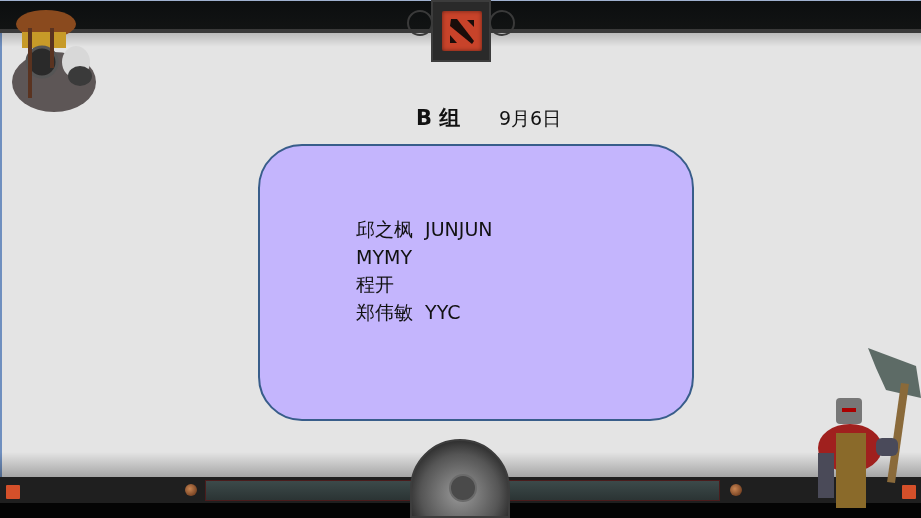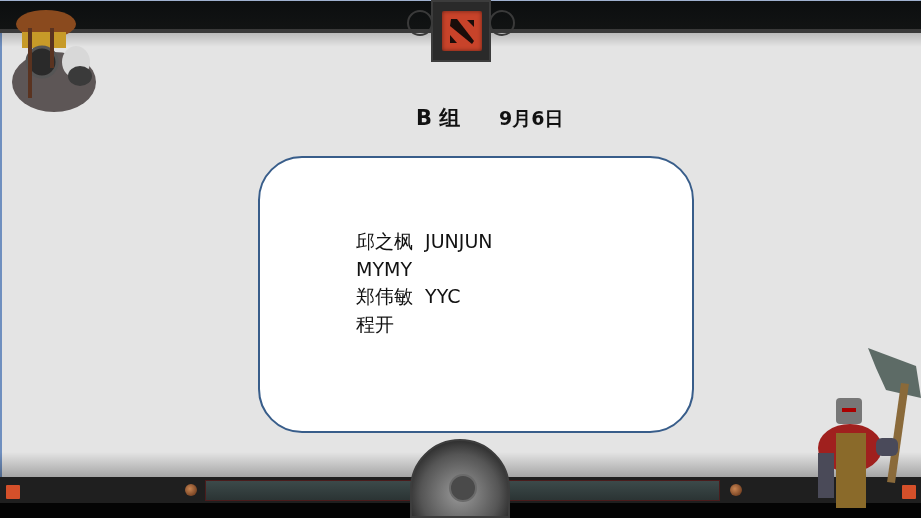--- a/index.html
+++ b/index.html
@@ -9,22 +9,22 @@
   .top-bar{position:absolute;left:0;top:0;width:921px;height:30px;background:linear-gradient(#0c0e0f,#121414);border-top:1px solid #9fb0cf;}
   .top-bar-rim{position:absolute;left:0;top:29px;width:921px;height:4px;background:#3a3a3a;}
   .top-shadow{position:absolute;left:0;top:33px;width:921px;height:14px;background:linear-gradient(rgba(0,0,0,0.18),rgba(0,0,0,0));}
   .emblem-frame{position:absolute;left:431px;top:0;width:60px;height:62px;background:#2a2a2a;border:2px solid #3c3c3c;box-sizing:border-box;}
   .emblem-frame .ornament-l,.emblem-frame .ornament-r{position:absolute;top:8px;width:22px;height:22px;border:2px solid #3a3a3a;border-radius:50%;}
   .emblem-frame .ornament-l{left:-26px;}
   .emblem-frame .ornament-r{right:-26px;}
   .dota-logo{position:absolute;left:9px;top:9px;width:40px;height:40px;background:#c8432a;border-radius:2px;box-shadow:inset 0 0 4px rgba(0,0,0,0.5);}
   .title-row{position:absolute;top:104px;left:0;width:921px;height:32px;padding-left:43px;}
   .group-label{position:absolute;left:416px;top:0;font-weight:bold;font-size:21px;color:#111;}
-  .date-label{position:absolute;left:499px;top:2px;font-weight:bold;font-size:19px;color:#111;}
-  .card{position:absolute;left:258px;top:156px;width:436px;height:277px;background:#ffffff;border:2px solid #385d8a;border-radius:44px;box-sizing:border-box;}
+  .date-label{position:absolute;left:499px;top:2px;font-weight:normal;font-size:19px;color:#111;}
+  .card{position:absolute;left:258px;top:144px;width:436px;height:277px;background:#c4b5fd;border:2px solid #385d8a;border-radius:44px;box-sizing:border-box;}
   .roster{position:absolute;left:96px;top:70px;font-size:19px;line-height:27.5px;color:#111;font-family:"DejaVu Sans",sans-serif;}
   .roster div{white-space:pre;}
   .u{text-underline-offset:3px;}
   .bottom-bar{position:absolute;left:0;top:477px;width:921px;height:26px;background:#1f1f1f;}
   .bottom-shadow{position:absolute;left:0;top:452px;width:921px;height:25px;background:linear-gradient(rgba(0,0,0,0),rgba(0,0,0,0.28));}
   .bottom-floor{position:absolute;left:0;top:503px;width:921px;height:15px;background:#040404;}
   .stone-panel{position:absolute;left:205px;top:480px;width:515px;height:21px;background:linear-gradient(#3c4a4a,#2b3434);border:1px solid #4a1c1c;box-sizing:border-box;}
   .knob{position:absolute;top:484px;width:12px;height:12px;border-radius:50%;background:radial-gradient(circle at 40% 40%,#c98552,#5a2b12);}
   .mini-logo{position:absolute;top:485px;width:14px;height:14px;background:#d5502a;border-radius:1px;}
   .aegis{position:absolute;left:410px;top:439px;width:100px;height:79px;border-radius:50px 50px 0 0;background:radial-gradient(circle at 50% 70%,#9a9a9a,#555 55%,#2e2e2e 75%);border:2px solid #3d3d3d;box-sizing:border-box;}
@@ -68,22 +68,22 @@
 
   <div class="title-row">
     <span class="group-label">B 组</span>
     <span class="date-label">9月6日</span>
   </div>
 
   <div class="card">
     <div class="roster">
       <div><span>邱之枫</span>  <span>JUNJUN</span></div>
       <div><span class="u">MYMY</span></div>
+      <div><span>程开</span></div>
       <div><span>郑伟敏</span>  <span>YYC</span></div>
-      <div><span>程开</span></div>
     </div>
   </div>
 
   <div class="bottom-shadow"></div>
   <div class="bottom-bar"></div>
   <div class="stone-panel"></div>
   <div class="knob" style="left:185px"></div>
   <div class="knob" style="left:730px"></div>
   <div class="mini-logo" style="left:6px"></div>
   <div class="mini-logo" style="left:902px"></div>

